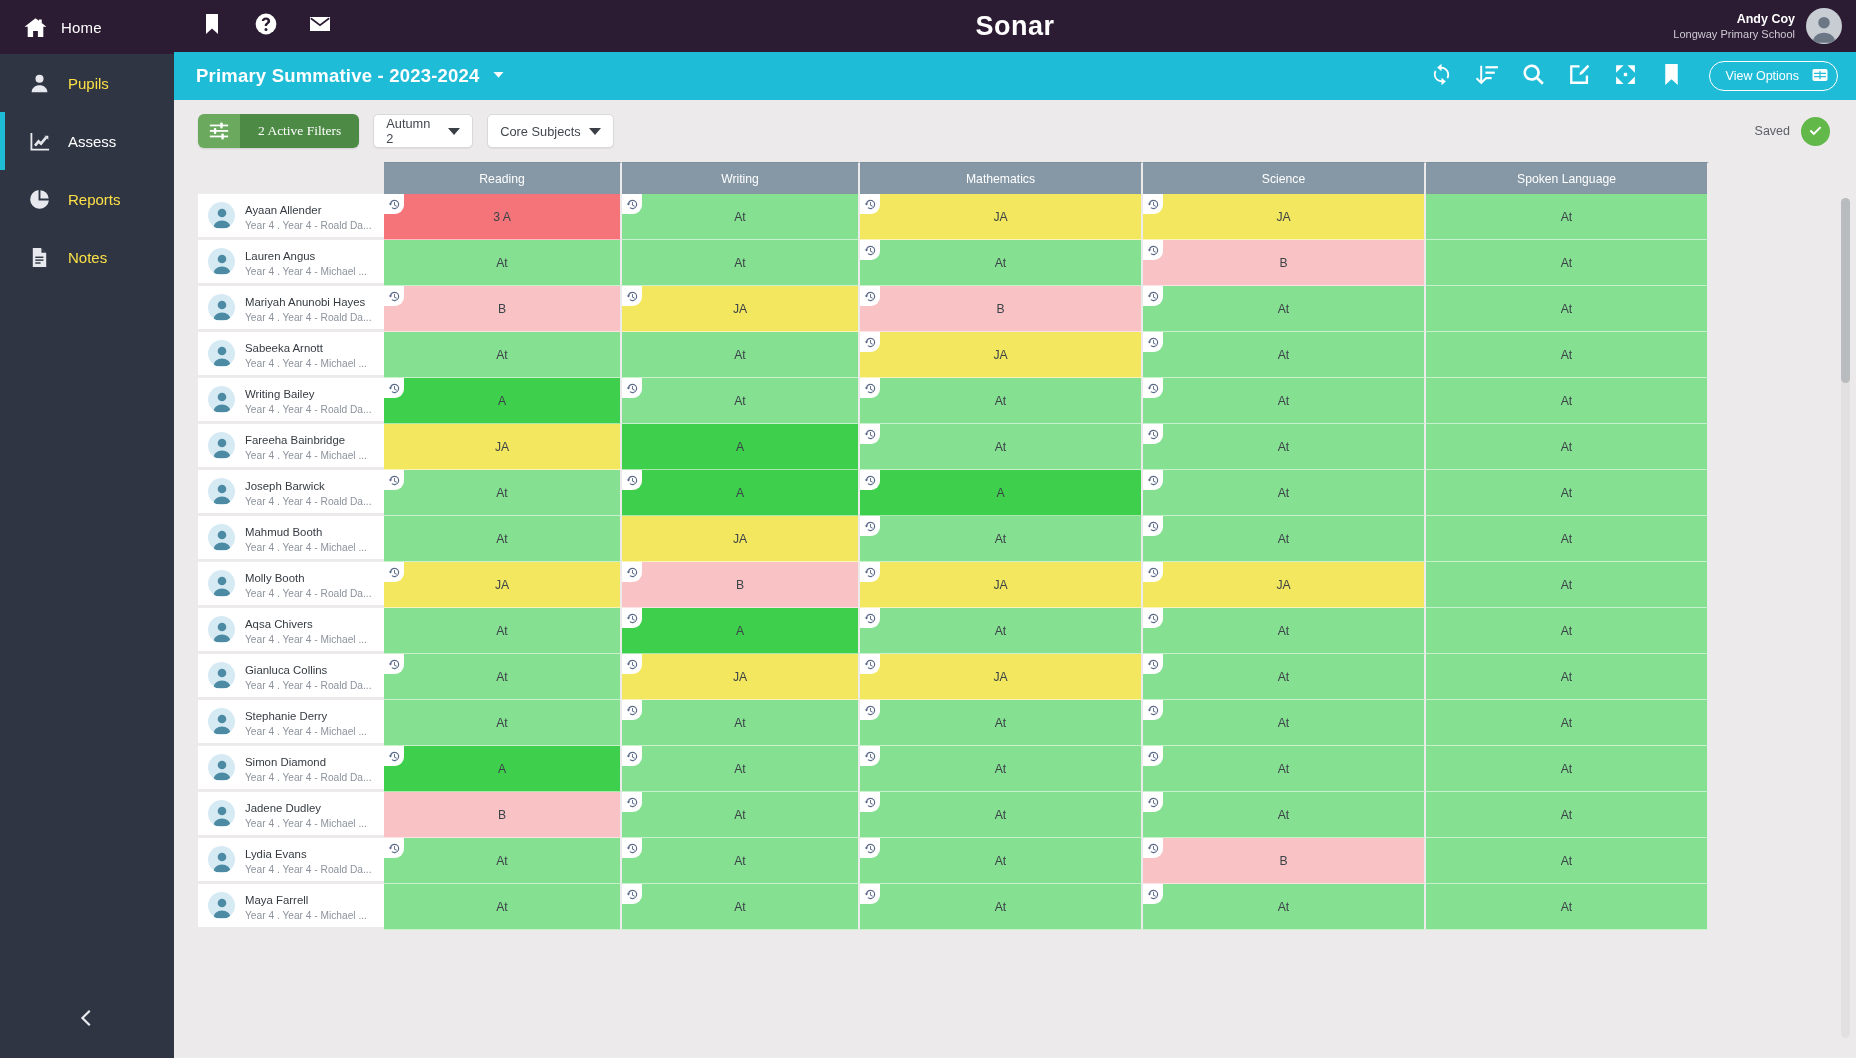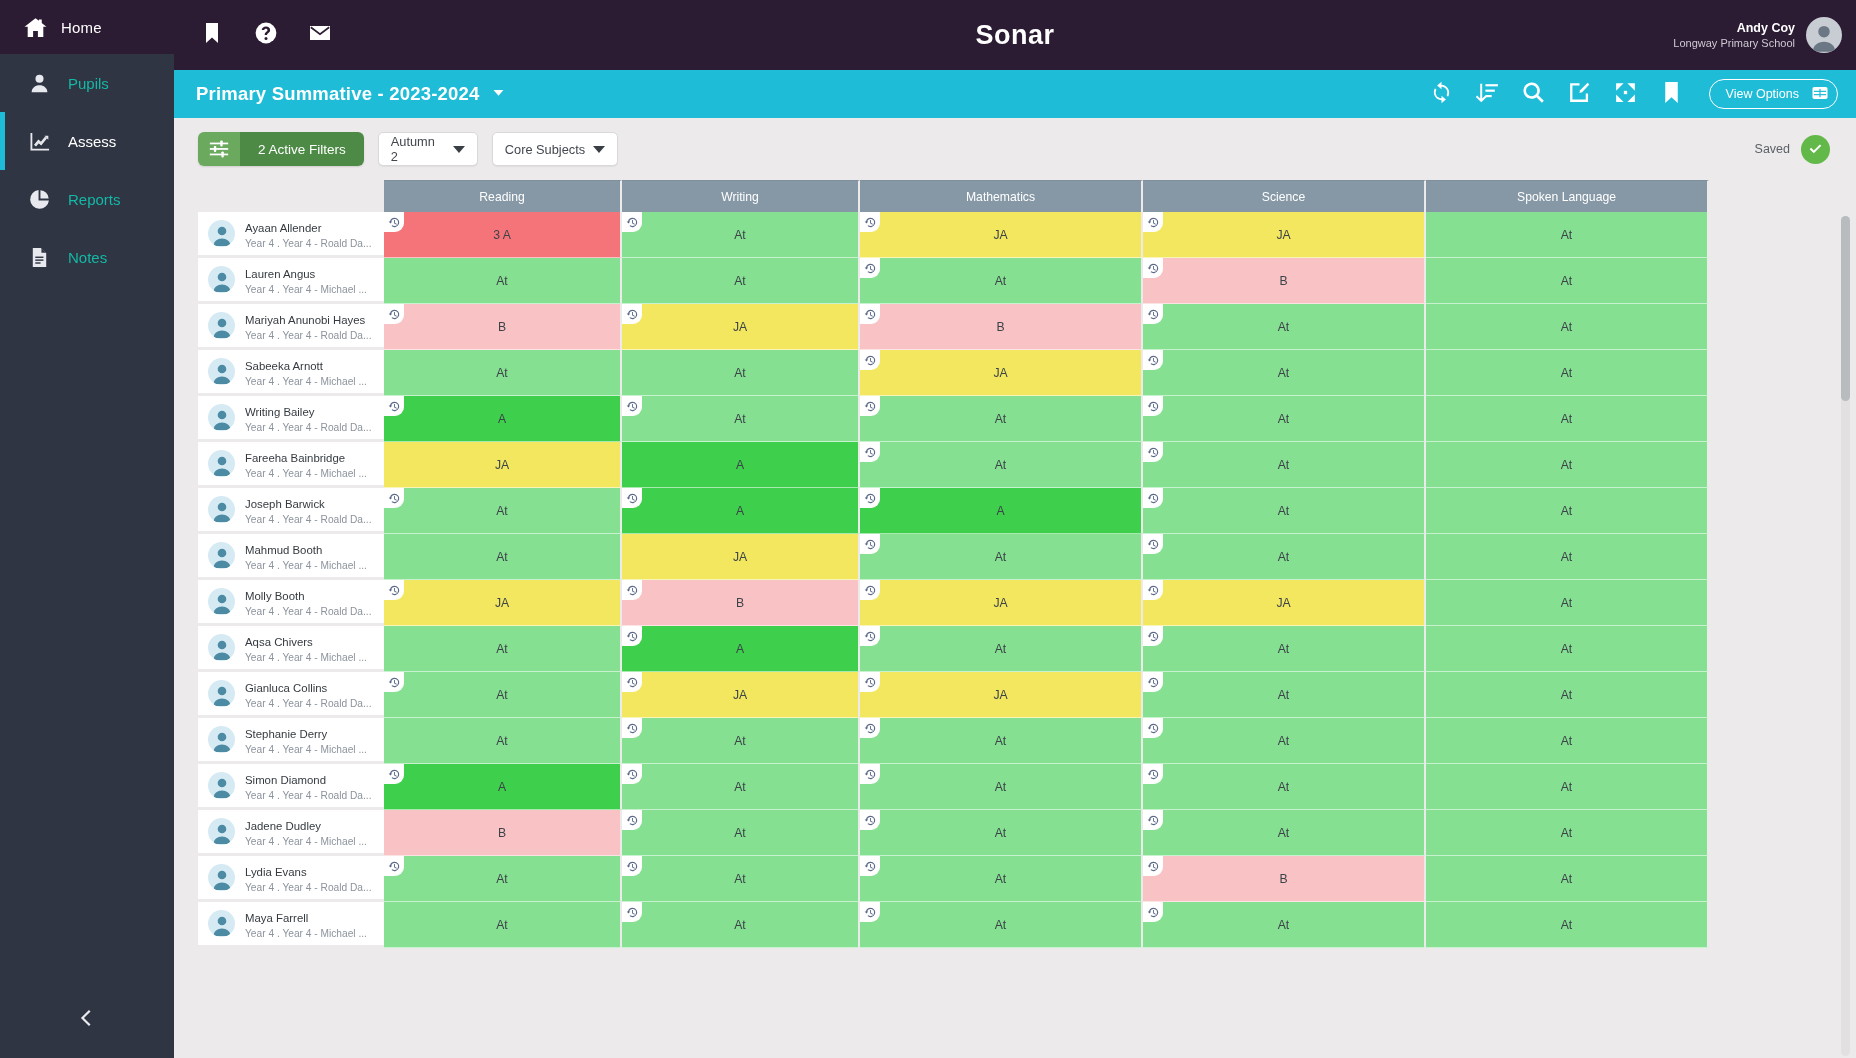--- a/index.html
+++ b/index.html
@@ -17,41 +17,41 @@
     display: flex; flex-direction: column; flex: 0 0 174px;
     position: relative; z-index: 30;
   }
   .side-home {
     height: 54px; background: #2b1b33; color: #fff;
     display: flex; align-items: center; padding-left: 22px; gap: 13px;
   }
   .side-home .lbl { font-size: 15px; letter-spacing:.2px; }
   .side-item {
     height: 58px; display: flex; align-items: center; gap: 16px;
-    padding-left: 26px; color: #14b8a6; font-size: 15px; position: relative;
+    padding-left: 26px; color: #fde047; font-size: 15px; position: relative;
     cursor: pointer;
   }
   .side-item.active { color: #ffffff; }
   .side-item.active::before {
     content: ""; position: absolute; left: 0; top: 0; bottom: 0;
     width: 5px; background: #1fbcd8;
   }
   .side-ico { width: 26px; height: 26px; display: flex; align-items: center; justify-content: center; flex: 0 0 26px; }
   .side-ico svg { width: 23px; height: 23px; fill: #e7e9ee; }
   .side-home .side-ico svg { width: 25px; height: 25px; fill:#fff; }
   .side-collapse {
     margin-top: auto; height: 76px; display: flex; align-items: center;
     justify-content: center; cursor: pointer;
   }
   .side-collapse svg { width: 22px; height: 22px; stroke: #e9ebef; stroke-width: 2.4; fill: none; }
 
   
   #content { flex: 1; position: relative; height: 1058px; background: #eceaea; overflow: hidden; }
   #topbar {
-    height: 70px; background: #2b1b33; display: flex; align-items: center;
+    height: 52px; background: #2b1b33; display: flex; align-items: center;
     position: relative; color: #fff;
   }
   #topbar .t-icons { display: flex; gap: 30px; margin-left: 26px; }
   #topbar .t-icons svg { width: 24px; height: 24px; fill: #ffffff; cursor: pointer; }
   #brand {
     position: absolute; left: 0; right: 0; text-align: center;
     font-size: 27px; font-weight: bold; letter-spacing: .5px; pointer-events: none;
   }
   #userblock {
     margin-left: auto; display: flex; align-items: center; gap: 11px;
@@ -91,21 +91,21 @@
     display: flex; align-items: center; height: 34px; border-radius: 6px;
     overflow: hidden; cursor: pointer; box-shadow: 0 1px 2px rgba(0,0,0,.12);
   }
   .filter-pill .fp-ico {
     width: 42px; height: 100%; background: #6aa95e; display: flex;
     align-items: center; justify-content: center;
   }
   .filter-pill .fp-ico svg { width: 22px; height: 22px; fill: #fff; }
   .filter-pill .fp-lbl {
     background: #4c8a45; color: #fff; font-size: 13.5px; height: 100%;
-    display: flex; align-items: center; padding: 0 18px;
+    display: flex; align-items: center; padding: 0 18px; font-family: Liberation Serif, serif;
   }
   .sel-box {
     height: 34px; background: #fff; border: 1px solid #d9d9d9; border-radius: 5px;
     display: flex; align-items: center; padding: 0 12px; font-size: 12.8px;
     color: #42474e; cursor: pointer; box-shadow: 0 1px 1px rgba(0,0,0,.06);
   }
   .sel-box.wide { width: 100px; justify-content: space-between; }
   .sel-box .dncaret { width: 0; height: 0; border-left: 6px solid transparent;
     border-right: 6px solid transparent; border-top: 7px solid #3a3f46; margin-left: 8px; }
   #savedblock {

